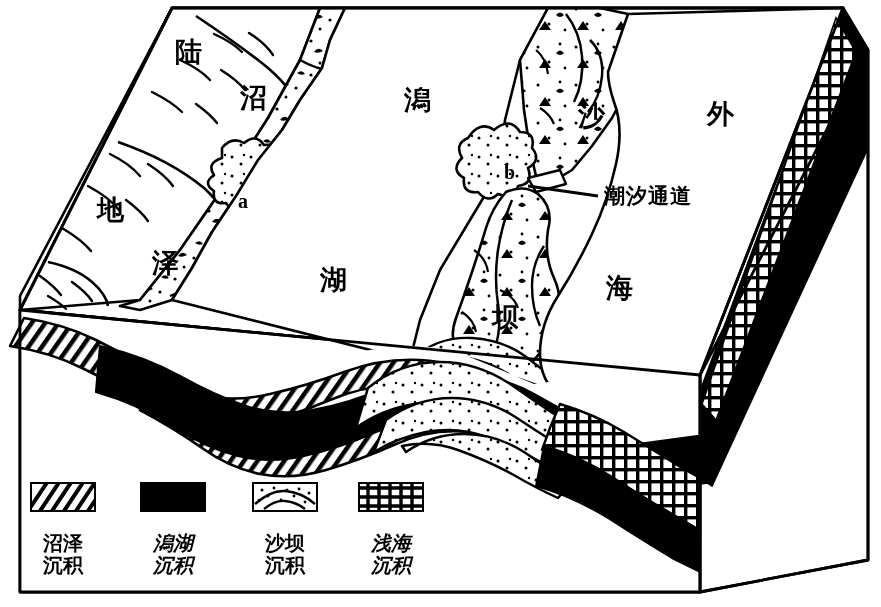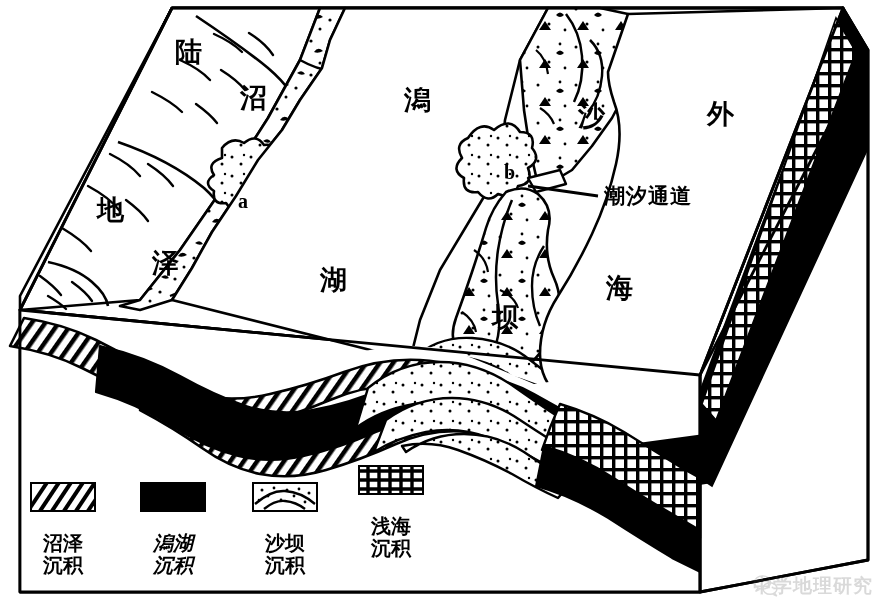--- a/index.html
+++ b/index.html
@@ -313,21 +313,21 @@
             <circle cx="5" cy="16" r="1.3"></circle>
         </g>
       </svg>
     </div>
     <div class="legend-lines legend-cap">
       <div>沙坝</div>
       <div>沉积</div>
     </div>
   </div>
 
-  <div class="legend-item" style="left:358px;top:465px;">
+  <div class="legend-item" style="left:358px;top:482px;font-style:italic;">
     <div class="legend-swatch">
       <svg width="62" height="26" viewBox="0 0 62 26">
         <rect width="62" height="26" fill="#fff"></rect>
         <g stroke="#000" stroke-width="3.4">
           <line x1="0" y1="4" x2="62" y2="4"></line>
           <line x1="0" y1="13" x2="62" y2="13"></line>
           <line x1="0" y1="22" x2="62" y2="22"></line>
           <line x1="8" y1="0" x2="8" y2="26"></line>
           <line x1="19" y1="0" x2="19" y2="26"></line>
           <line x1="30" y1="0" x2="30" y2="26"></line>
@@ -335,27 +335,14 @@
           <line x1="52" y1="0" x2="52" y2="26"></line>
         </g>
       </svg>
     </div>
     <div class="legend-lines legend-cap">
       <div>浅海</div>
       <div>沉积</div>
     </div>
   </div>
 
-  <div id="watermark">
-    <svg width="26" height="26" viewBox="0 0 26 26">
-      <ellipse cx="9.5" cy="9.5" rx="8" ry="6.6" fill="none" stroke="#555" stroke-width="1.4"></ellipse>
-      <path d="M5 15 l-2.4 3.4 l4 -2" fill="none" stroke="#555" stroke-width="1.4"></path>
-      <circle cx="6.6" cy="8" r="1.1" fill="#555"></circle>
-      <circle cx="12.4" cy="8" r="1.1" fill="#555"></circle>
-      <ellipse cx="17" cy="15.5" rx="7" ry="5.8" fill="none" stroke="#555" stroke-width="1.4"></ellipse>
-      <path d="M21.6 20.2 l2.2 2.8 l-3.6 -1.6" fill="none" stroke="#555" stroke-width="1.4"></path>
-      <circle cx="14.6" cy="14.4" r="1" fill="#555"></circle>
-      <circle cx="19.6" cy="14.4" r="1" fill="#555"></circle>
-    </svg>
-    <span class="wtext cn">中学地理研究</span>
-  </div>
 
 </div>
 
 </body></html>

